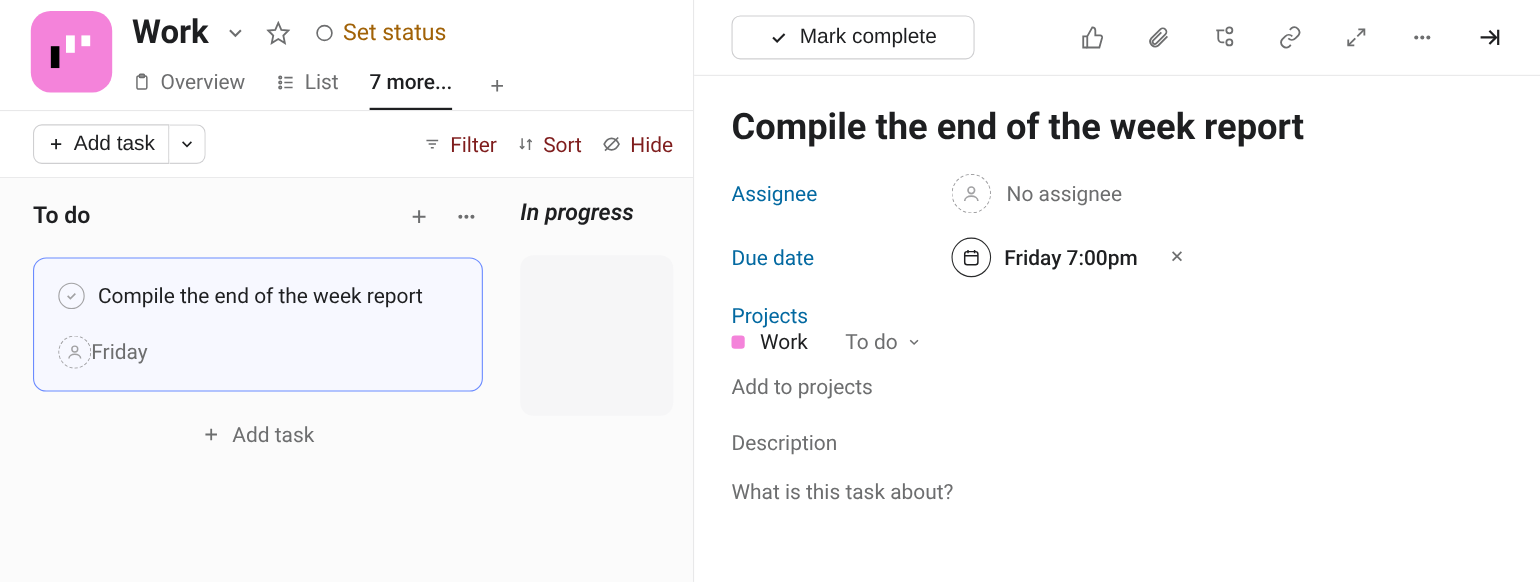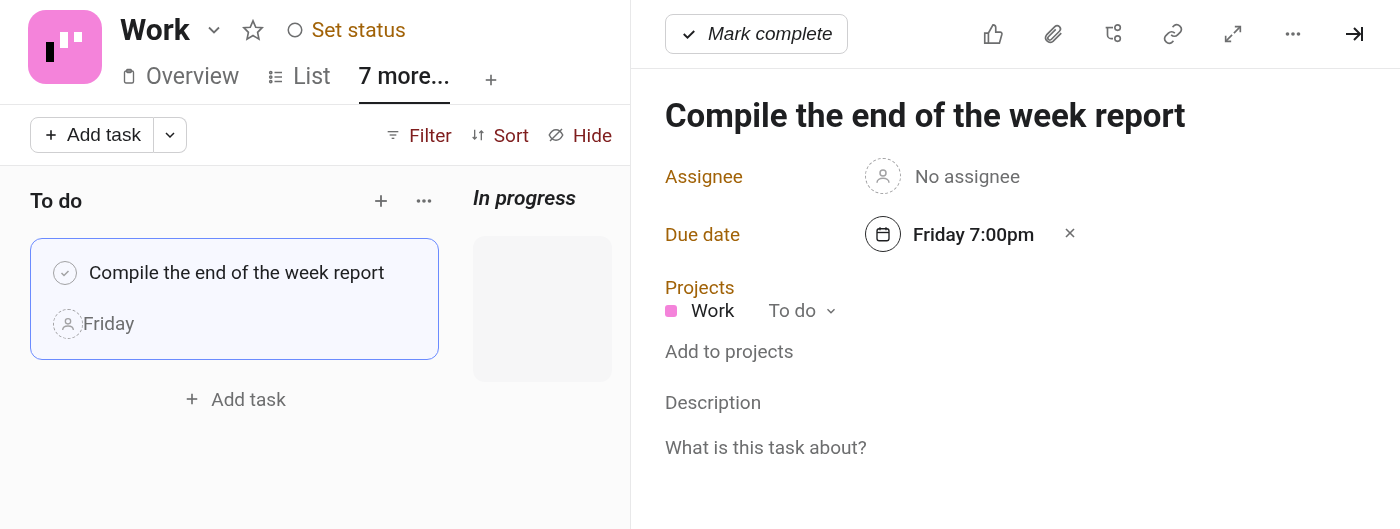--- a/index.html
+++ b/index.html
@@ -11,21 +11,21 @@
   
   .pj-header { display: flex; align-items: flex-start; padding: 10px 18px 0 28px; gap: 18px; border-bottom: 1px solid #e8e8e9; }
   .pj-icon { width: 74px; height: 74px; border-radius: 18px; background: #f483da; display: flex; align-items: center; justify-content: center; flex-shrink: 0; }
   .pj-icon svg { display:block; }
   .pj-main { flex: 1; display: flex; flex-direction: column; }
   .pj-title-row { display: flex; align-items: center; gap: 10px; padding-top: 2px; }
   .pj-title { font-size: 30px; font-weight: 700; }
   .icon-btn { background: none; border: none; padding: 4px; cursor: pointer; color: #6d6e6f; display: inline-flex; align-items: center; justify-content: center; border-radius: 6px; }
   .status-btn { display: inline-flex; align-items: center; gap: 8px; color: #a16207; font-size: 21px; cursor: pointer; justify-content: space-between; }
   .tabs { display: flex; align-items: center; gap: 28px; padding-top: 16px; }
-  .tab { display: inline-flex; align-items: center; gap: 8px; color: #6d6e6f; font-size: 23px; padding-bottom: 12px; border-bottom: 2px solid transparent; cursor: pointer; }
+  .tab { display: inline-flex; align-items: center; gap: 8px; color: #6d6e6f; font-size: 19px; padding-bottom: 12px; border-bottom: 2px solid transparent; cursor: pointer; }
   .tab.active { color: #1e1f21; border-bottom-color: #1e1f21; font-weight: 500; }
   .tab svg { flex-shrink: 0; }
 
   
   .toolbar { display: flex; align-items: center; gap: 18px; padding: 12px 18px 12px 30px; border-bottom: 1px solid #e8e8e9; }
   .add-task-group { display: flex; }
   .btn { display: inline-flex; align-items: center; gap: 8px; border: 1px solid #cfcfd1; background: #fff; border-radius: 8px; padding: 6px 12px; font-size: 19px; cursor: pointer; color: #1e1f21; }
   .btn.split-left { border-radius: 8px 0 0 8px; }
   .btn.split-right { border-radius: 0 8px 8px 0; border-left: none; padding: 6px 8px; }
   .toolbar-item { display: inline-flex; align-items: center; gap: 8px; color: #7f1d1d; font-size: 19px; cursor: pointer; }
@@ -38,27 +38,27 @@
   .card { margin-top: 22px; border: 1.5px solid #6b8bff; background: #f7f8ff; border-radius: 12px; padding: 20px 22px; }
   .card-title-row { display: flex; align-items: flex-start; gap: 12px; }
   .card-title { font-size: 19px; line-height: 1.45; }
   .card-meta { display: flex; align-items: center; margin-top: 22px; color: #6d6e6f; font-size: 19px; }
   .avatar-dashed { width: 30px; height: 30px; border: 1.5px dashed #a2a2a4; border-radius: 50%; display: inline-flex; align-items: center; justify-content: center; color: #a2a2a4; }
   .col-add { margin-top: 20px; display: flex; align-items: center; justify-content: center; gap: 10px; color: #6d6e6f; font-size: 19px; cursor: pointer; padding: 8px; }
   .column.narrow { width: 140px; font-style: italic; }
 
   
   .detail-top { display: flex; align-items: center; padding: 14px 30px 14px 34px; border-bottom: 1px solid #e8e8e9; }
-  .mark-btn { display: inline-flex; align-items: center; gap: 10px; border: 1px solid #cfcfd1; border-radius: 8px; background: #fff; padding: 8px 14px; font-size: 19px; color: #1e1f21; cursor: pointer; font-style: italic; }
+  .mark-btn { display: inline-flex; align-items: center; gap: 10px; border: 1px solid #cfcfd1; border-radius: 8px; background: #fff; padding: 8px 33px; font-size: 19px; color: #1e1f21; cursor: pointer; }
   .spacer { flex: 1; }
   .detail-icons { display: flex; align-items: center; gap: 30px; color: #6d6e6f; }
   .detail-body { padding: 26px 34px; display: flex; flex-direction: column; gap: 22px; }
   .detail-title { font-size: 33px; font-weight: 700; line-height: 1.25; }
   .field-row { display: flex; align-items: center; }
-  .field-label { width: 200px; color: #a16207; font-size: 19px; }
+  .field-label { width: 200px; color: #0369a1; font-size: 19px; }
   .field-value { display: inline-flex; align-items: center; gap: 14px; font-size: 19px; }
   .pill-dot { width: 12px; height: 12px; border-radius: 3px; }
   .section-select { display: inline-flex; align-items: center; gap: 8px; color: #6d6e6f; font-size: 19px; margin-left: 20px; cursor: pointer; }
   .grey { color: #6d6e6f; }
   .due-chip { display: inline-flex; align-items: center; gap: 12px; }
   .due-circle { width: 36px; height: 36px; border: 1.5px solid #2a2b2c; border-radius: 50%; display: inline-flex; align-items: center; justify-content: center; }
   .remove-x { cursor: pointer; color: #6d6e6f; margin-left: 16px; }
   .desc-input { color: #6d6e6f; font-size: 19px; }
   .avatar-dashed.big { width: 36px; height: 36px; }
   .placeholder-card { margin-top: 26px; width: 100%; height: 146px; background: #f6f6f7; border-radius: 12px; }

